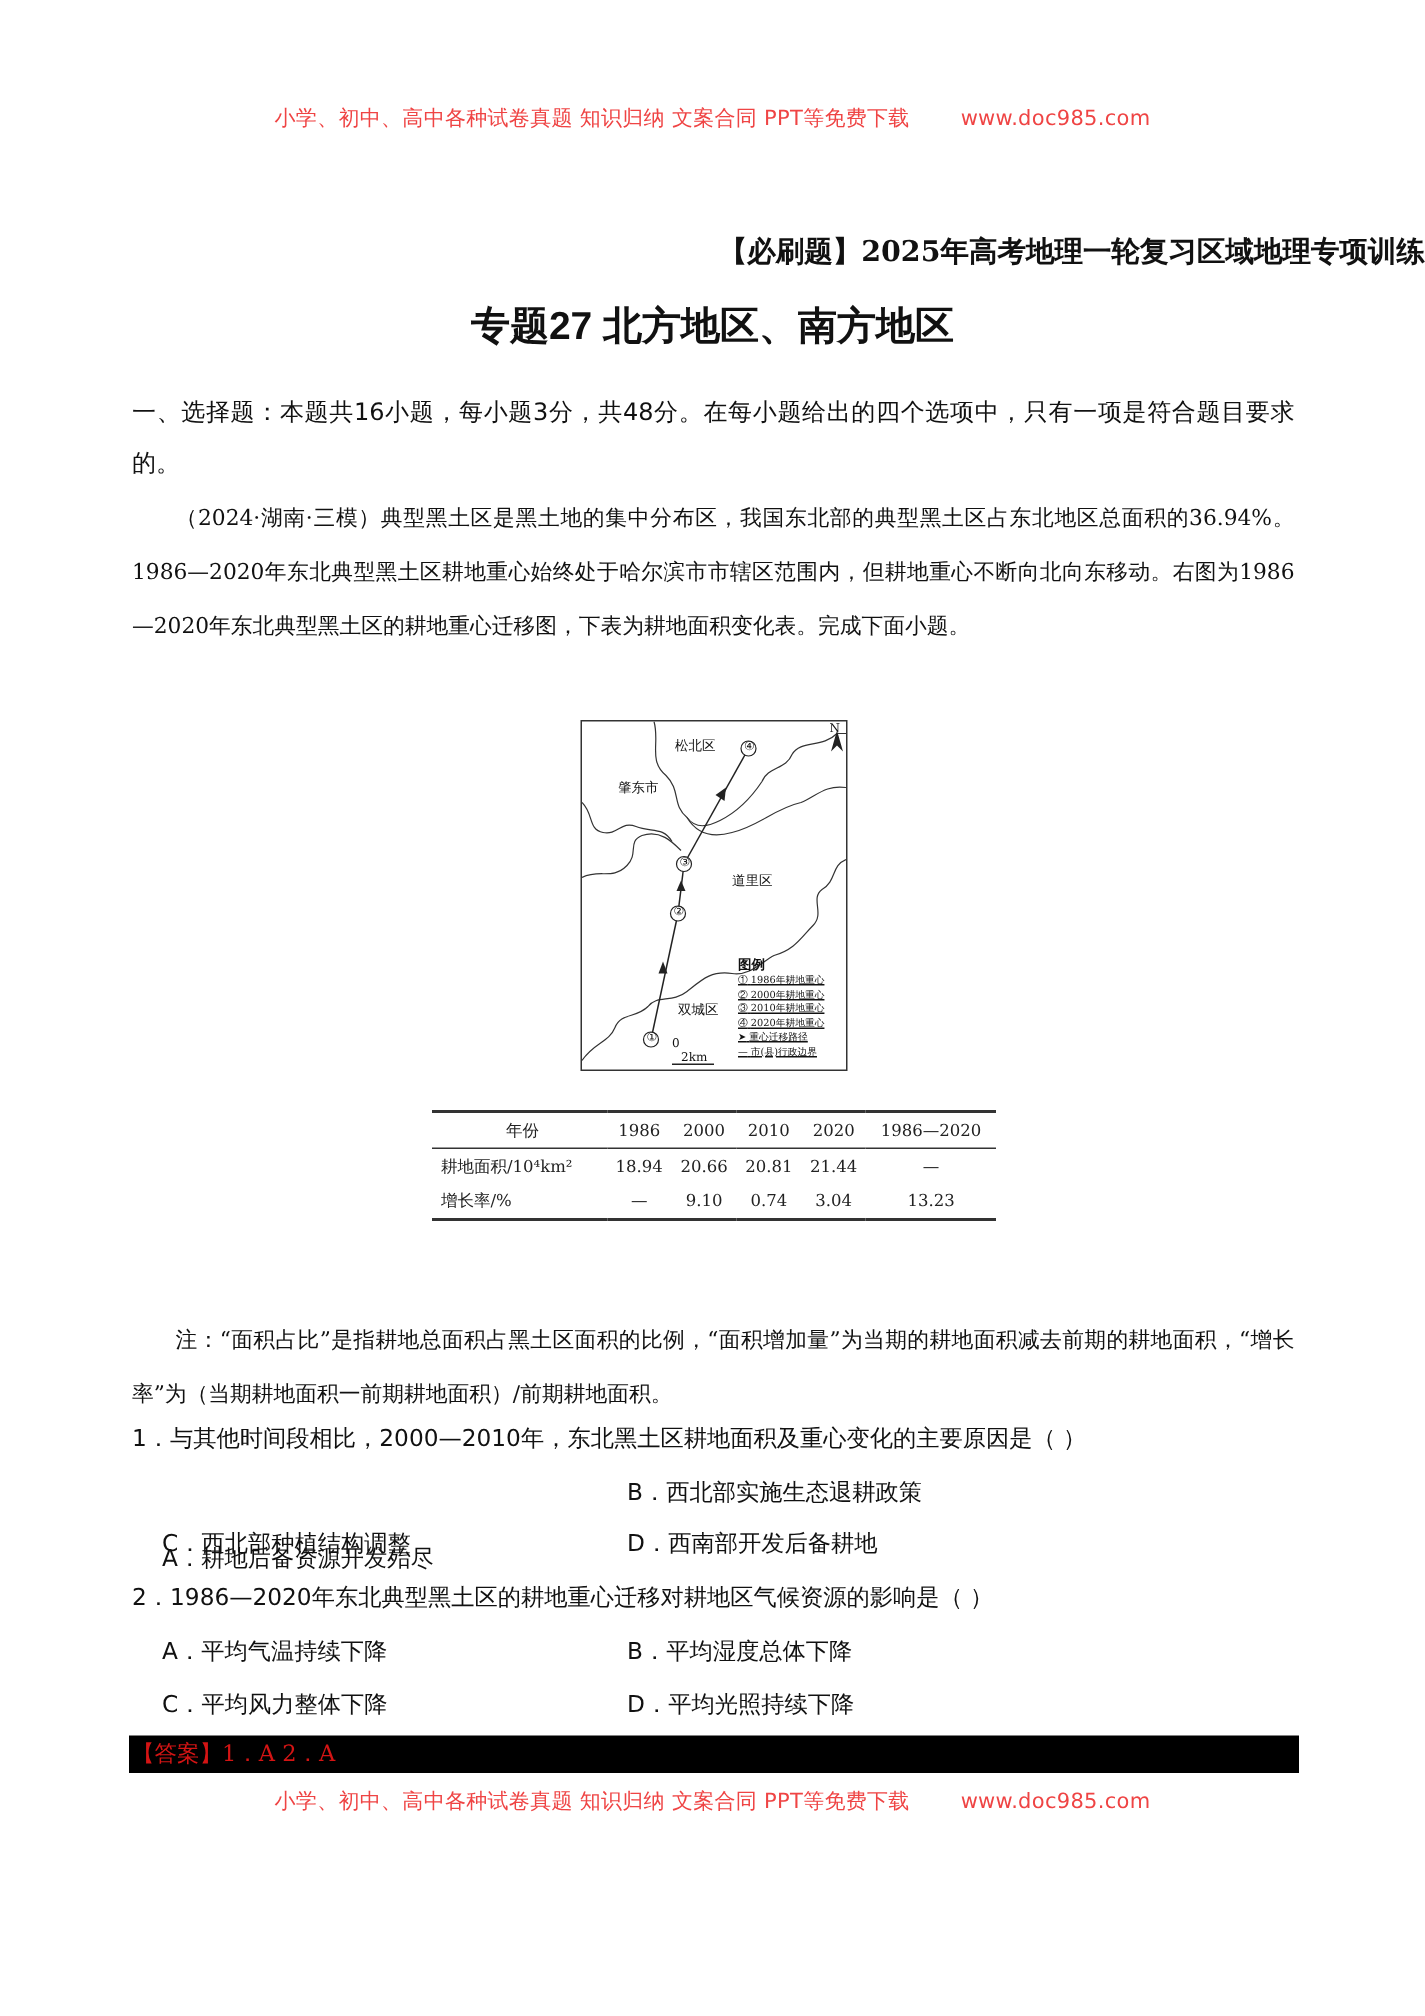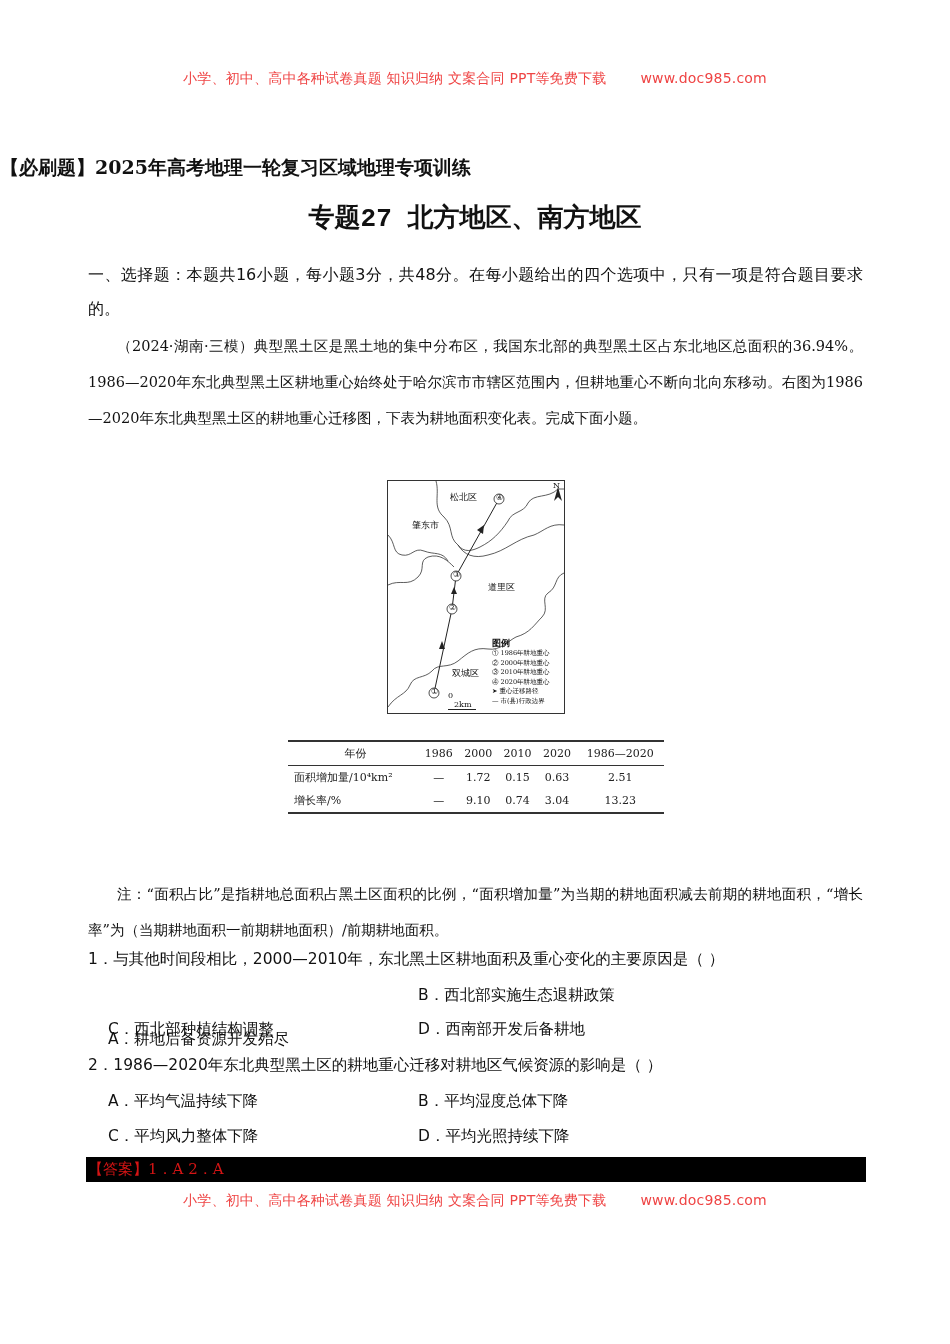--- a/index.html
+++ b/index.html
@@ -1,20 +1,20 @@
 <!DOCTYPE html>
 <html><head>
 <meta charset="utf-8">
 <style>
   html, body { margin: 0; padding: 0; background: #ffffff; }
   body { width: 950px; height: 1344px; position: relative; overflow: hidden; color: #111; font-family: "DejaVu Serif", "Liberation Serif", serif; }
   .hdr { position: absolute; left: 0; width: 950px; text-align: center; font-family: "DejaVu Sans", "Liberation Sans", sans-serif; font-size: 14px; color: #ef4444; letter-spacing: 0.2px; }
   .hdr .url { margin-left: 34px; }
-  .title1 { position: absolute; top: 155px; left: 0; width: 950px; text-align: left; font-size: 19px; font-weight: bold; font-family: "DejaVu Serif", "Liberation Serif", serif; }
-  .title2 { position: absolute; top: 200px; left: 0; width: 950px; text-align: center; font-size: 26px; font-weight: bold; font-family: Liberation Mono, monospace; }
+  .title1 { position: absolute; top: 155px; left: 0; width: 950px; text-align: right; font-size: 19px; font-weight: bold; font-family: "DejaVu Serif", "Liberation Serif", serif; }
+  .title2 { position: absolute; top: 200px; left: 0; width: 950px; text-align: center; font-size: 26px; font-weight: bold; font-family: Liberation Sans, sans-serif; }
   .para { position: absolute; left: 88px; width: 775px; font-size: 15.5px; line-height: 34px; text-align: justify; }
   .sect { top: 258px; font-family: "DejaVu Sans", "Liberation Sans", sans-serif; font-size: 16px; line-height: 34px; }
   .intro { top: 328px; font-size: 14.5px; line-height: 36px; text-indent: 2em; }
   .map { position: absolute; left: 387px; top: 480px; width: 176px; height: 232px; border: 1px solid #333; background: #fff; }
   .map svg { position: absolute; left: 0; top: 0; }
   table.data { position: absolute; left: 288px; top: 740px; width: 376px; border-collapse: collapse; font-size: 11px; font-family: "DejaVu Serif", "Liberation Serif", serif; color: #222; }
   table.data th, table.data td { height: 23px; padding: 0 2px; text-align: center; white-space: nowrap; }
   table.data th { font-weight: normal; border-bottom: 1px solid #333; }
   table.data thead tr { border-top: 2px solid #333; }
   table.data tbody tr:last-child td { border-bottom: 2px solid #333; }
@@ -67,21 +67,21 @@
   <div style="position:absolute;left:165px;top:0px;font-size:8px;">N</div>
   <div style="position:absolute;left:62px;top:10px;font-size:9px;">松北区</div>
   <div style="position:absolute;left:24px;top:38px;font-size:9px;">肇东市</div>
   <div style="position:absolute;left:100px;top:100px;font-size:9px;">道里区</div>
   <div style="position:absolute;left:64px;top:186px;font-size:9px;">双城区</div>
   <div style="position:absolute;left:43px;top:206px;font-size:8px;">①</div>
   <div style="position:absolute;left:61px;top:122px;font-size:8px;">②</div>
   <div style="position:absolute;left:65px;top:89px;font-size:8px;">③</div>
   <div style="position:absolute;left:108px;top:12px;font-size:8px;">④</div>
   <div style="position:absolute;left:104px;top:156px;font-size:9px;font-weight:bold;">图例</div>
-  <div style="position:absolute;left:104px;top:168px;font-size:6.5px;line-height:9.5px;">
+  <div style="position:absolute;left:104px;top:168px;font-size:6.5px;line-height:9.5px;text-decoration:underline;">
     <div><span>①</span> <span>1986年耕地重心</span></div>
     <div><span>②</span> <span>2000年耕地重心</span></div>
     <div><span>③</span> <span>2010年耕地重心</span></div>
     <div><span>④</span> <span>2020年耕地重心</span></div>
     <div><span>➤</span> <span>重心迁移路径</span></div>
     <div><span>—</span> <span>市(县)行政边界</span></div>
   </div>
   <div style="position:absolute;left:60px;top:210px;font-size:8px;border-bottom:1px solid #222;width:28px;">
     <span>0</span> <span style="margin-left:6px;">2km</span>
   </div>
@@ -93,26 +93,26 @@
       <th class="lbl" style="text-align:center;">年份</th>
       <th>1986</th>
       <th>2000</th>
       <th>2010</th>
       <th>2020</th>
       <th>1986—2020</th>
     </tr>
   </thead>
   <tbody>
     <tr>
-      <td class="lbl">面积增加量/10⁴km²</td>
+      <td class="lbl">耕地面积/10⁴km²</td>
+        <td>18.94</td>
+        <td>20.66</td>
+        <td>20.81</td>
+        <td>21.44</td>
         <td>—</td>
-        <td>1.72</td>
-        <td>0.15</td>
-        <td>0.63</td>
-        <td>2.51</td>
     </tr>
     <tr>
       <td class="lbl">增长率/%</td>
         <td>—</td>
         <td>9.10</td>
         <td>0.74</td>
         <td>3.04</td>
         <td>13.23</td>
     </tr>
   </tbody>

